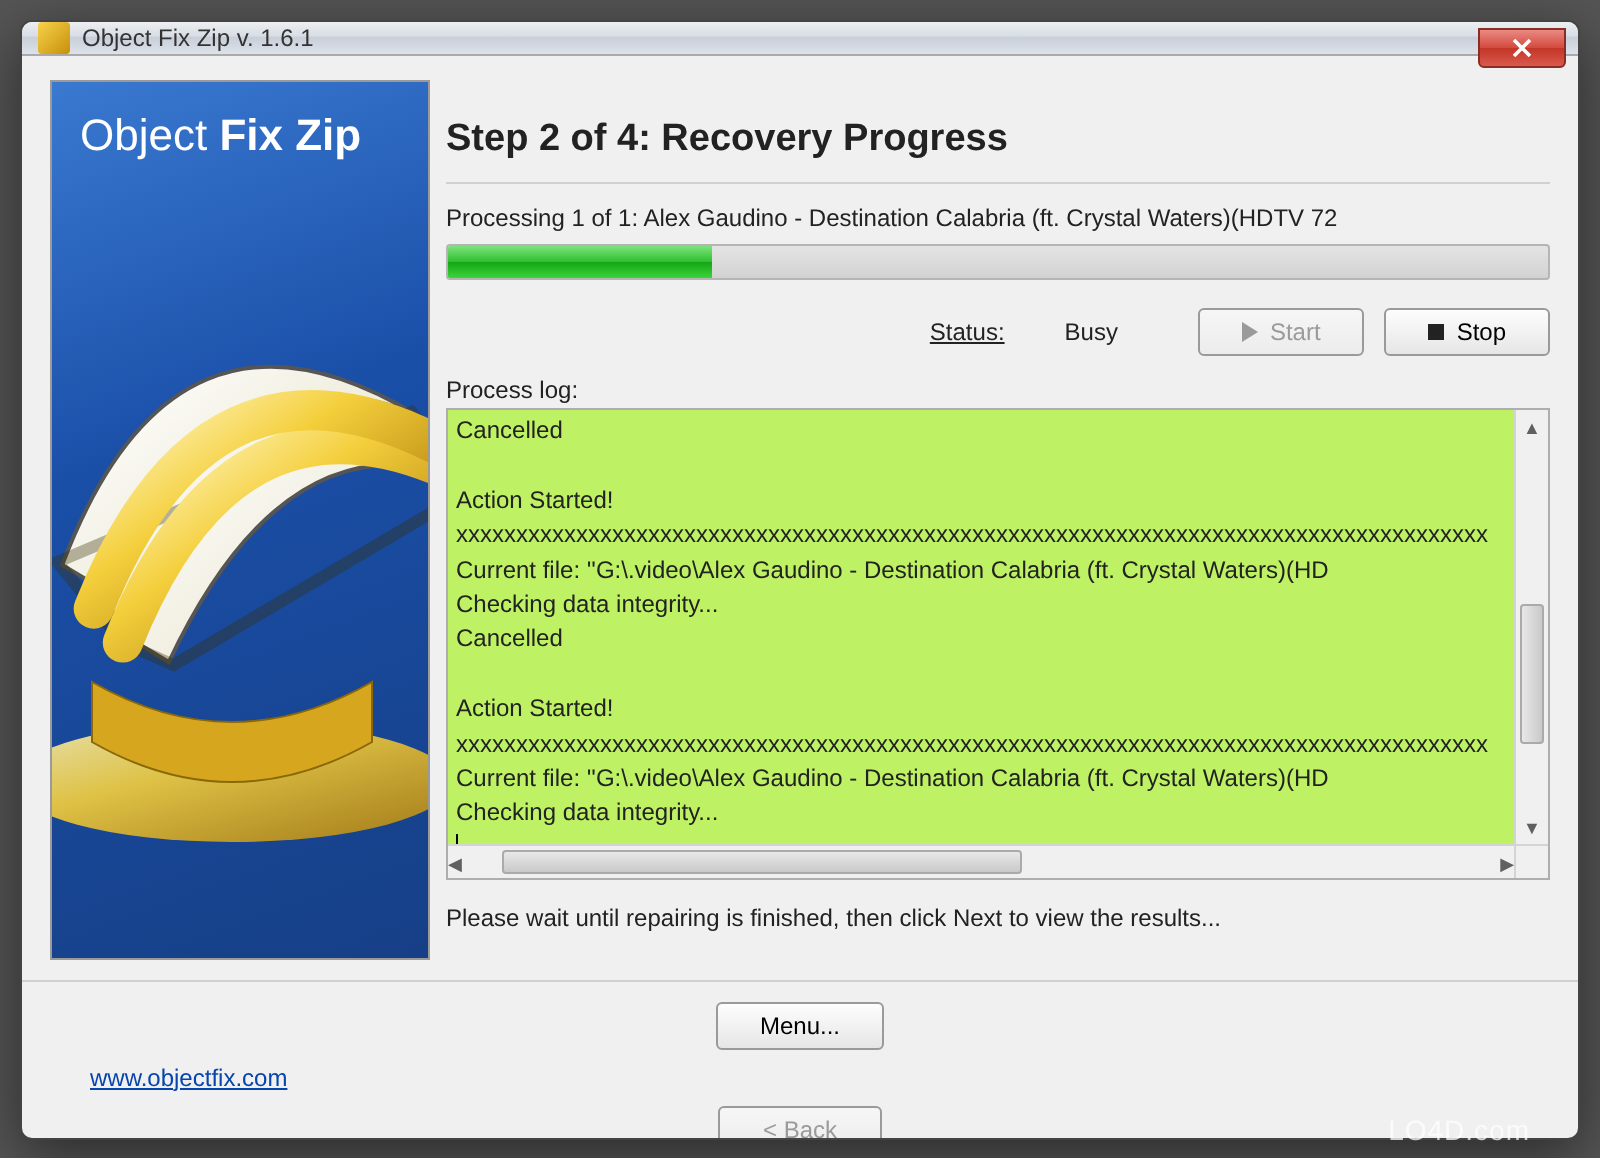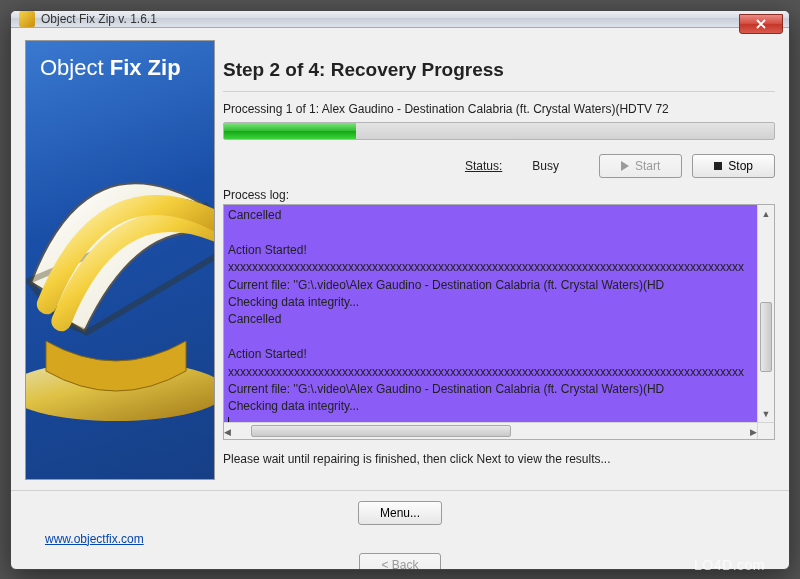--- a/index.html
+++ b/index.html
@@ -151,21 +151,21 @@
     border-top: 5px solid transparent;
     border-bottom: 5px solid transparent;
     border-left: 8px solid #9a9a9a;
     display: inline-block;
   }
   .log-label { font-size: 12px; margin-bottom: 2px; }
   .log-box {
     width: 100%;
     height: 236px;
     border: 1px solid #aeaeae;
-    background: #8b5cf6;
+    background: #bef264;
     font-family: Tahoma, sans-serif;
     font-size: 12px;
     color: #222;
     position: relative;
     display: flex;
     flex-direction: column;
   }
   .log-content {
     flex: 1;
     padding: 2px 4px;

